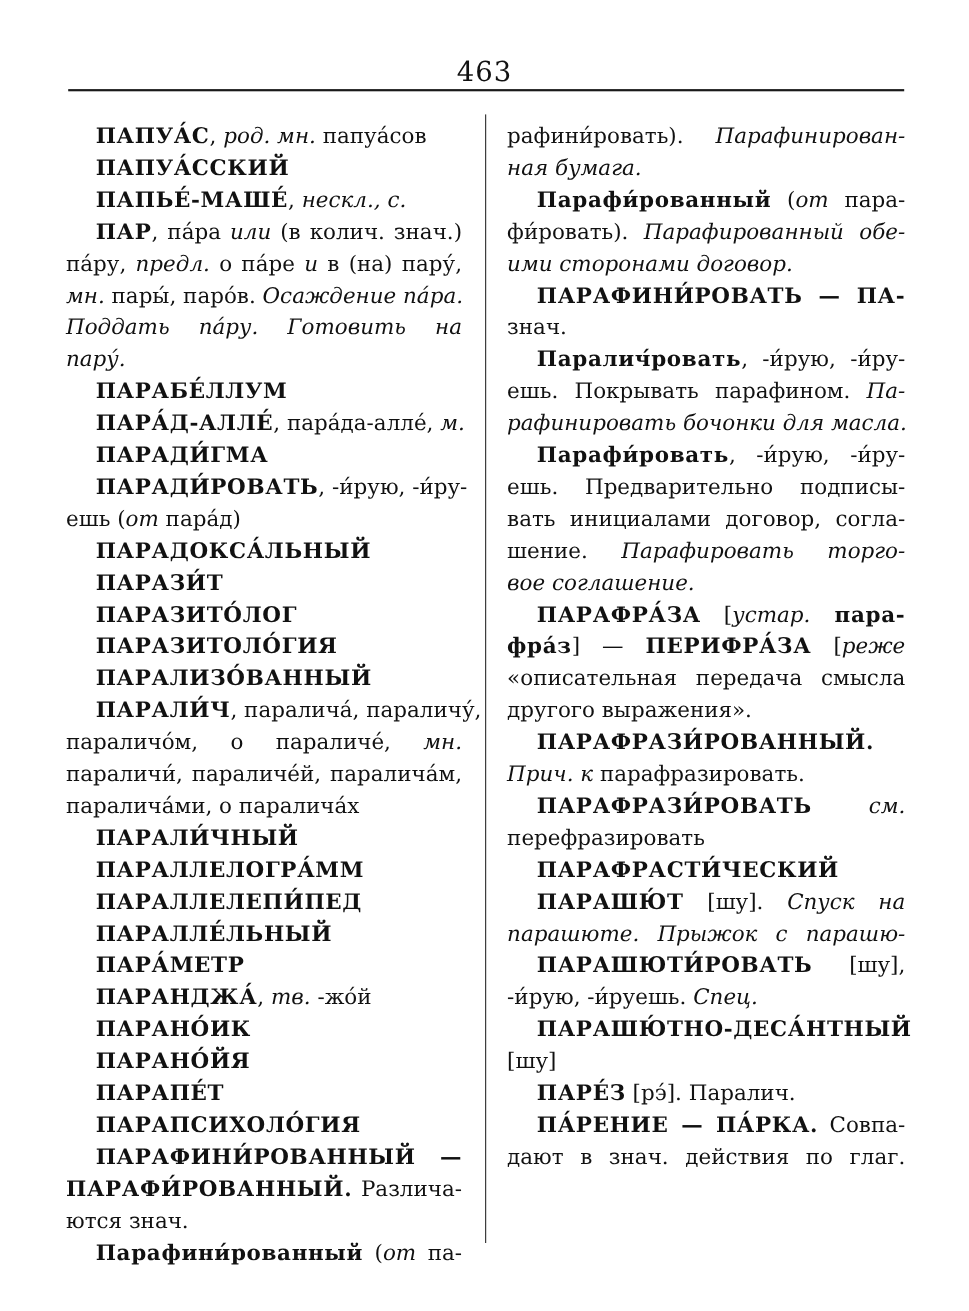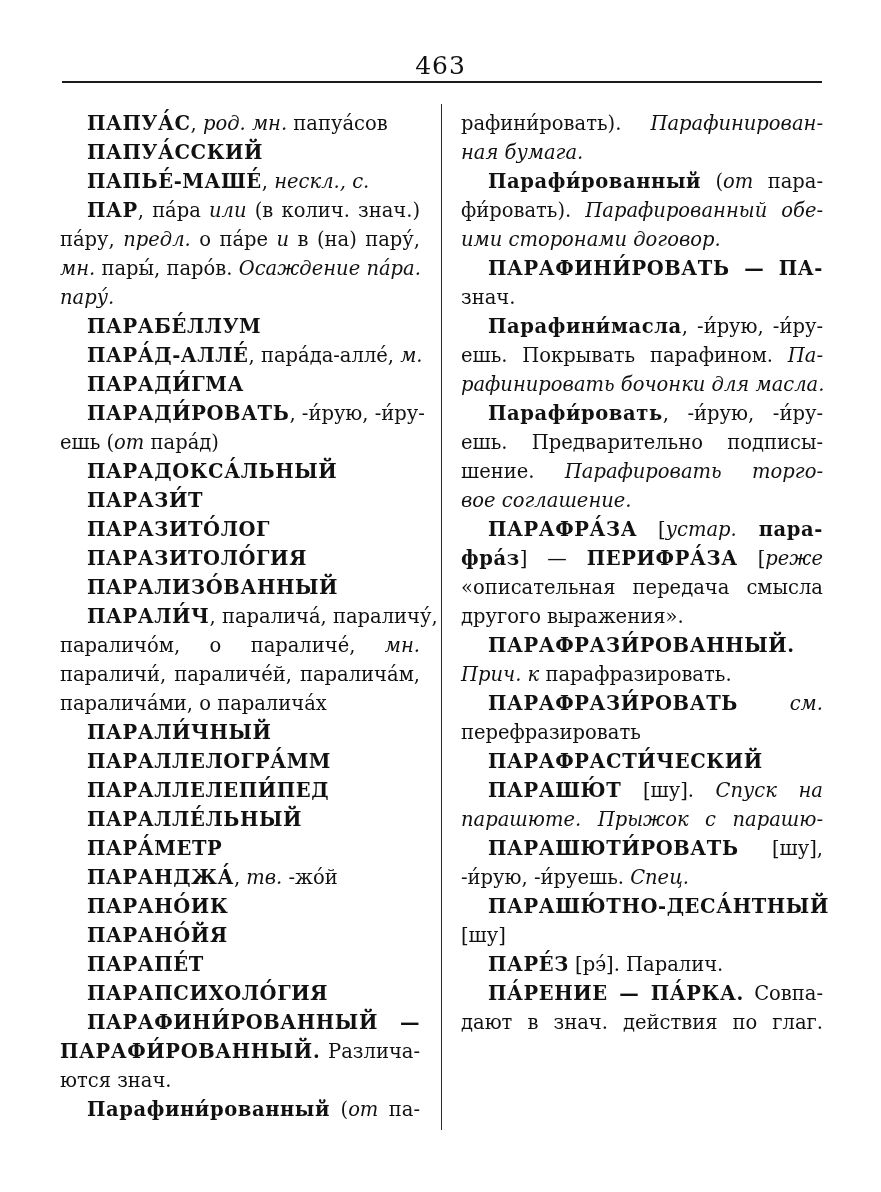--- a/index.html
+++ b/index.html
@@ -43,20 +43,21 @@
 <div class="header-rule"></div>
 <div class="column-divider"></div>
 
 <div class="column col-left" id="col-left">
     <div class="line indent"><span class="seg-b">ПАПУА́С</span><span class="seg-r">, </span><span class="seg-i">род. мн.</span><span class="seg-r"> папуа́сов</span></div>
     <div class="line indent"><span class="seg-b">ПАПУА́ССКИЙ</span></div>
     <div class="line indent"><span class="seg-b">ПАПЬЕ́-МАШЕ́</span><span class="seg-r">, </span><span class="seg-i">нескл., с.</span></div>
     <div class="line indent justify"><span class="seg-b">ПАР</span><span class="seg-r">, па́ра </span><span class="seg-i">или</span><span class="seg-r"> (в колич. знач.)</span></div>
     <div class="line justify"><span class="seg-r">па́ру, </span><span class="seg-i">предл.</span><span class="seg-r"> о па́ре </span><span class="seg-i">и</span><span class="seg-r"> в (на) пару́,</span></div>
     <div class="line justify"><span class="seg-i">мн.</span><span class="seg-r"> пары́, паро́в. </span><span class="seg-i">Осаждение па́ра.</span></div>
+    <div class="line justify"><span class="seg-i">Поддать па́ру. Готовить на</span></div>
     <div class="line"><span class="seg-i">пару́.</span></div>
     <div class="line indent"><span class="seg-b">ПАРАБЕ́ЛЛУМ</span></div>
     <div class="line indent"><span class="seg-b">ПАРА́Д-АЛЛЕ́</span><span class="seg-r">, пара́да-алле́, </span><span class="seg-i">м.</span></div>
     <div class="line indent"><span class="seg-b">ПАРАДИ́ГМА</span></div>
     <div class="line indent justify"><span class="seg-b">ПАРАДИ́РОВАТЬ</span><span class="seg-r">, -и́рую, -и́ру-</span></div>
     <div class="line"><span class="seg-r">ешь (</span><span class="seg-i">от</span><span class="seg-r"> пара́д)</span></div>
     <div class="line indent"><span class="seg-b">ПАРАДОКСА́ЛЬНЫЙ</span></div>
     <div class="line indent"><span class="seg-b">ПАРАЗИ́Т</span></div>
     <div class="line indent"><span class="seg-b">ПАРАЗИТО́ЛОГ</span></div>
     <div class="line indent"><span class="seg-b">ПАРАЗИТОЛО́ГИЯ</span></div>
@@ -81,25 +82,26 @@
     <div class="line indent justify"><span class="seg-b">Парафини́рованный</span><span class="seg-r"> (</span><span class="seg-i">от</span><span class="seg-r"> па-</span></div>
   </div>
 <div class="column col-right" id="col-right">
     <div class="line justify"><span class="seg-r">рафини́ровать). </span><span class="seg-i">Парафинирован-</span></div>
     <div class="line"><span class="seg-i">ная бумага.</span></div>
     <div class="line indent justify"><span class="seg-b">Парафи́рованный</span><span class="seg-r"> (</span><span class="seg-i">от</span><span class="seg-r"> пара-</span></div>
     <div class="line justify"><span class="seg-r">фи́ровать). </span><span class="seg-i">Парафированный обе-</span></div>
     <div class="line"><span class="seg-i">ими сторонами договор.</span></div>
     <div class="line indent justify"><span class="seg-b">ПАРАФИНИ́РОВАТЬ — ПА-</span></div>
     <div class="line"><span class="seg-r">знач.</span></div>
-    <div class="line indent justify"><span class="seg-b">Парафини́масла</span><span class="seg-r">, -и́рую, -и́ру-</span></div>
+    <div class="line indent justify"><span class="seg-b">Паралич́ровать</span><span class="seg-r">, -и́рую, -и́ру-</span></div>
     <div class="line justify"><span class="seg-r">ешь. Покрывать парафином. </span><span class="seg-i">Па-</span></div>
     <div class="line justify"><span class="seg-i">рафинировать бочонки для масла.</span></div>
     <div class="line indent justify"><span class="seg-b">Парафи́ровать</span><span class="seg-r">, -и́рую, -и́ру-</span></div>
     <div class="line justify"><span class="seg-r">ешь. Предварительно подписы-</span></div>
+    <div class="line justify"><span class="seg-r">вать инициалами договор, согла-</span></div>
     <div class="line justify"><span class="seg-r">шение. </span><span class="seg-i">Парафировать торго-</span></div>
     <div class="line"><span class="seg-i">вое соглашение.</span></div>
     <div class="line indent justify"><span class="seg-b">ПАРАФРА́ЗА</span><span class="seg-r"> [</span><span class="seg-i">устар.</span><span class="seg-b"> пара-</span></div>
     <div class="line justify"><span class="seg-b">фра́з</span><span class="seg-r">] — </span><span class="seg-b">ПЕРИФРА́ЗА</span><span class="seg-r"> [</span><span class="seg-i">реже</span></div>
     <div class="line justify"><span class="seg-r">«описательная передача смысла</span></div>
     <div class="line"><span class="seg-r">другого выражения».</span></div>
     <div class="line indent justify"><span class="seg-b">ПАРАФРАЗИ́РОВАННЫЙ.</span></div>
     <div class="line"><span class="seg-i">Прич. к</span><span class="seg-r"> парафразировать.</span></div>
     <div class="line indent justify"><span class="seg-b">ПАРАФРАЗИ́РОВАТЬ</span><span class="seg-r"> </span><span class="seg-i">см.</span></div>
     <div class="line"><span class="seg-r">перефразировать</span></div>

